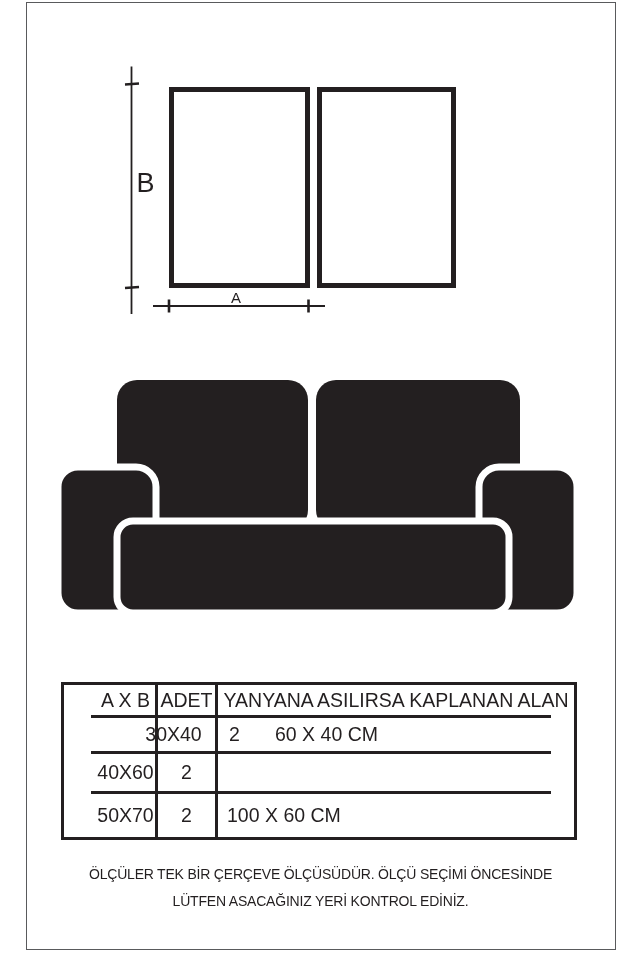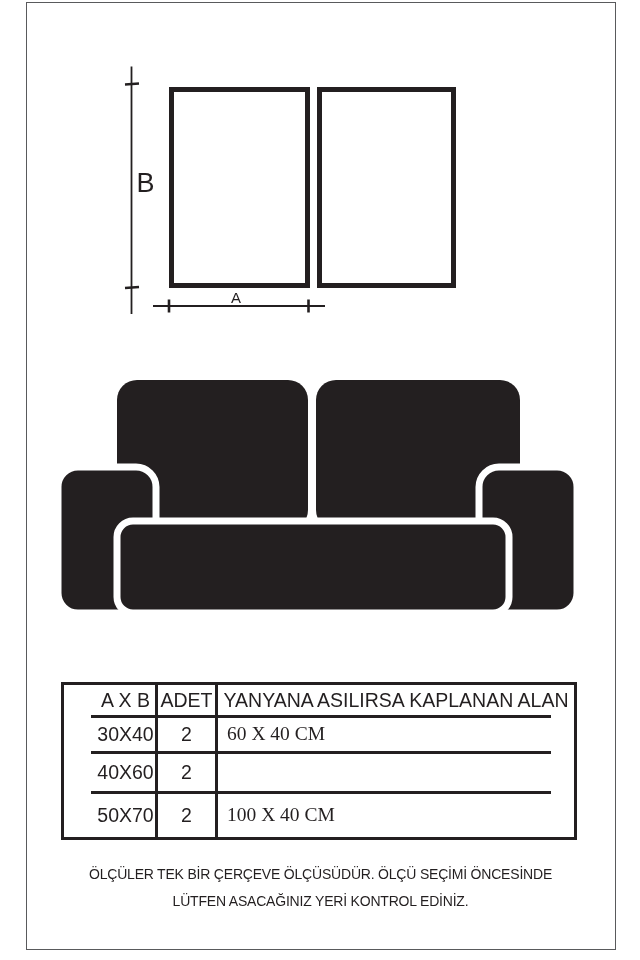--- a/index.html
+++ b/index.html
@@ -48,23 +48,23 @@
   .tcell{
     position:absolute;
     font-size:19.5px;
     color:var(--ink);
     white-space:nowrap;
     text-align:center;
   }
   .c1{left:16px;width:91px;}
   .c2{left:94px;width:57px;}
   .c3{left:154px;width:356px;}
-  .c3.data{text-align:left;padding-left:9px;box-sizing:border-box;font-family:Liberation Serif, serif;}
+  .c3.data{text-align:left;padding-left:9px;box-sizing:border-box;}
   .rh{top:0;height:30px;line-height:30px;}
-  .r1{top:33px;height:48px;line-height:32px;}
+  .r1{top:33px;height:48px;line-height:32px;margin-left:48px;}
   .r2{top:68.5px;height:37px;line-height:37px;border-radius:10px;}
   .r3{top:108.5px;height:42px;line-height:42px;}
   
   .footer-note{
     position:absolute;
     left:26px;top:861px;
     width:589px;
     text-align:center;
     font-size:14px;
     letter-spacing:-0.2px;
@@ -120,21 +120,21 @@
 
     <div class="tcell r1 c1">30X40</div>
     <div class="tcell r1 c2">2</div>
     <div class="tcell r1 c3 data">60 X 40 CM</div>
 
     <div class="tcell r2 c1">40X60</div>
     <div class="tcell r2 c2">2</div>
 
     <div class="tcell r3 c1">50X70</div>
     <div class="tcell r3 c2">2</div>
-    <div class="tcell r3 c3 data">100 X 40 CM</div>
+    <div class="tcell r3 c3 data">100 X 60 CM</div>
   </div>
 
   <div class="footer-note">
     <div>ÖLÇÜLER TEK BİR ÇERÇEVE ÖLÇÜSÜDÜR. ÖLÇÜ SEÇİMİ ÖNCESİNDE</div>
     <div>LÜTFEN ASACAĞINIZ YERİ KONTROL EDİNİZ.</div>
   </div>
 
 </div>
 
 </body></html>

